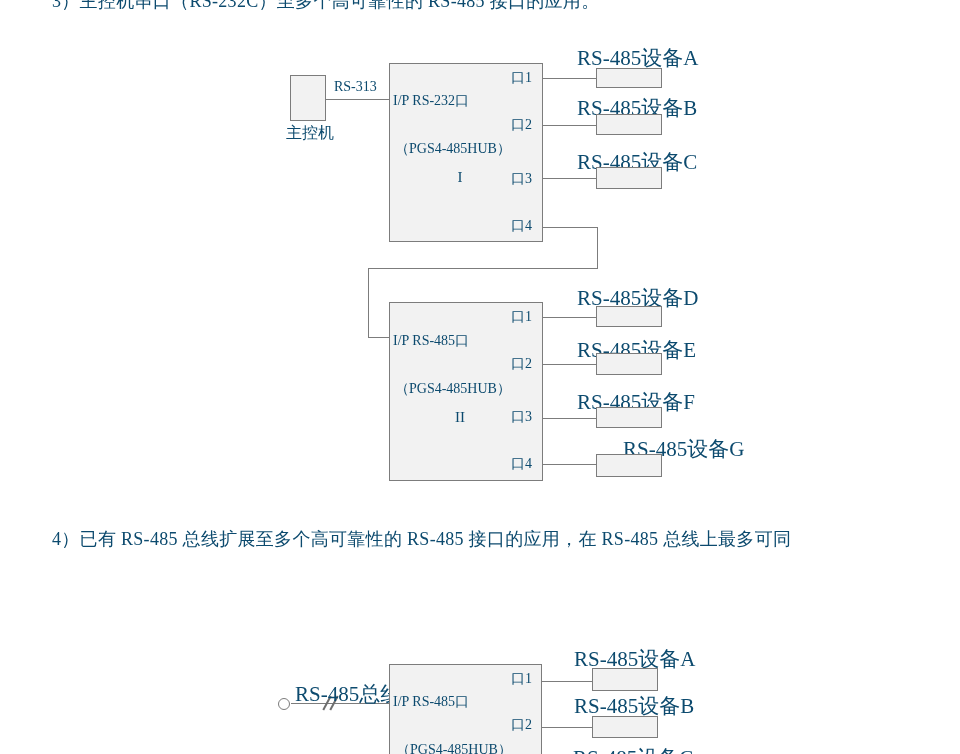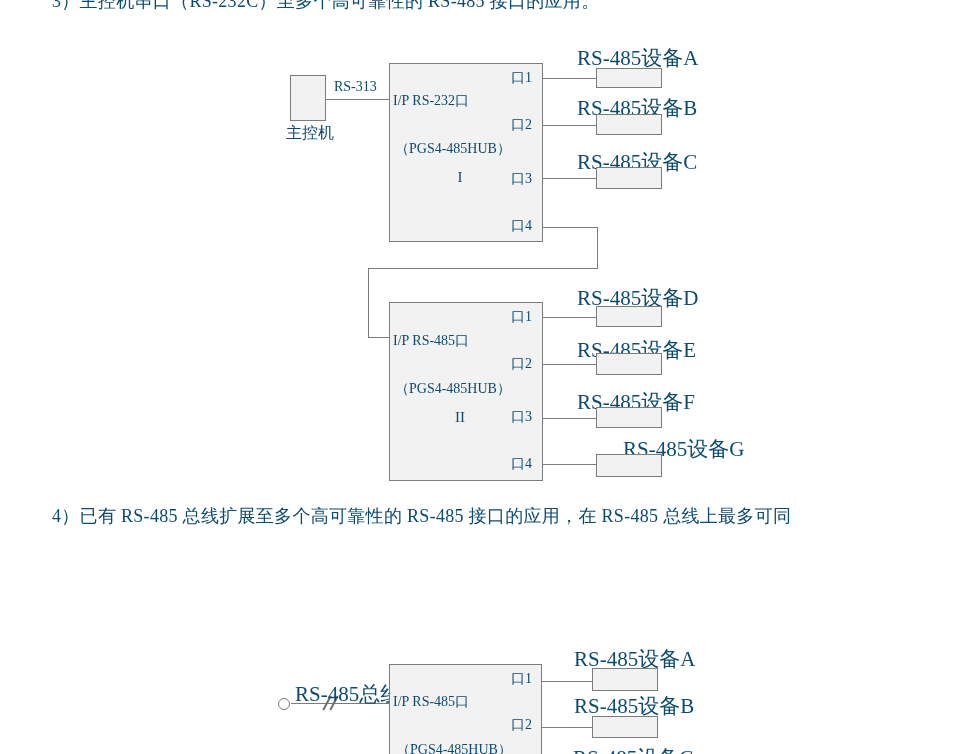--- a/index.html
+++ b/index.html
@@ -75,21 +75,21 @@
     <div class="t lbl" style="left:577px;top:286px;">RS-485设备D</div>
     <div class="box" style="left:596px;top:306px;width:66px;height:21px;"></div>
     <div class="t lbl" style="left:577px;top:338px;">RS-485设备E</div>
     <div class="box" style="left:596px;top:353px;width:66px;height:22px;"></div>
     <div class="t lbl" style="left:577px;top:390px;">RS-485设备F</div>
     <div class="box" style="left:596px;top:407px;width:66px;height:21px;"></div>
     <div class="t lbl" style="left:577px;top:437px;margin-left:46px;">RS-485设备G</div>
     <div class="box" style="left:596px;top:454px;width:66px;height:23px;"></div>
   </div>
 
-  <div class="t body-text" style="left:52px;top:506px;">4）已有 RS-485 总线扩展至多个高可靠性的 RS-485 接口的应用，在 RS-485 总线上最多可同</div>
+  <div class="t body-text" style="left:52px;top:529px;">4）已有 RS-485 总线扩展至多个高可靠性的 RS-485 接口的应用，在 RS-485 总线上最多可同</div>
 
   <div>
 
     <div class="circle" style="left:278px;top:698px;"></div>
     <div class="hline" style="left:291px;top:703px;width:98px;"></div>
     <div class="slash" style="left:326px;top:695px;"></div>
     <div class="slash" style="left:333px;top:695px;"></div>
     <div class="t lbl" style="left:295px;top:682px;">RS-485总线</div>
 
     <div class="box" style="left:389px;top:664px;width:153px;height:120px;"></div>

